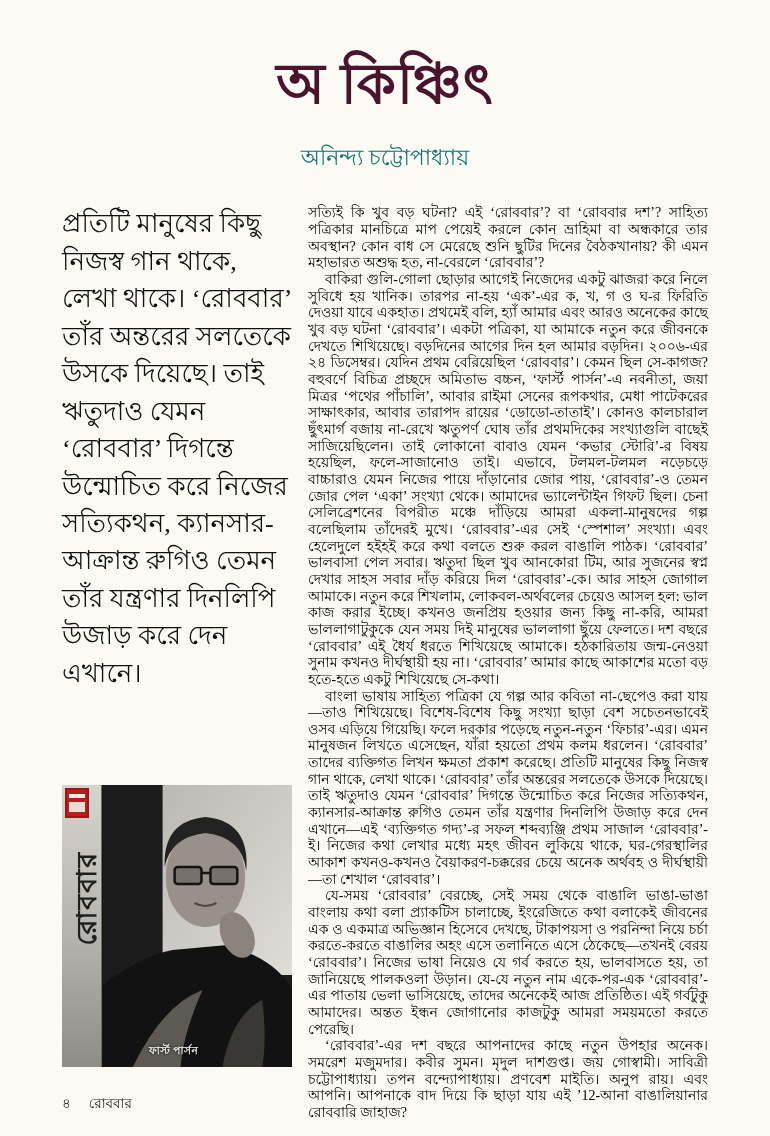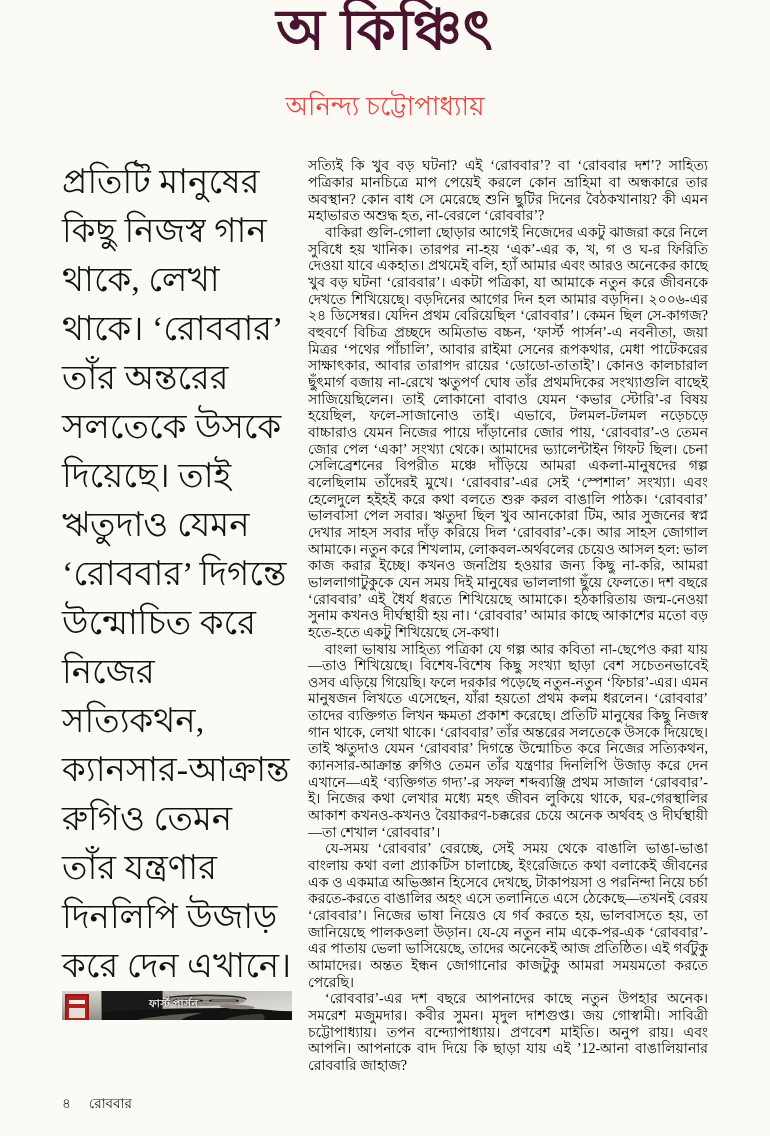--- a/index.html
+++ b/index.html
@@ -7,51 +7,51 @@
   .page {
     position: relative;
     width: 770px;
     height: 1136px;
     margin: 0 auto;
     background: #fbfaf4;
     overflow: hidden;
     font-family: "Liberation Serif", "DejaVu Serif", serif;
     color: #151515;
   }
-  .masthead { }
+  .masthead { padding-top: 54px; }
   .title {
     margin: 0;
     text-align: center;
     font-size: 56px;
     line-height: 1.08;
     font-weight: 700;
     color: #4a132e;
     letter-spacing: 1px;
   }
   .author {
     margin: 26px 0 0;
     text-align: center;
-    font-size: 26px;
+    font-size: 22px;
     font-weight: 400;
-    color: #ef4444;
+    color: #0f766e;
   }
   .content {
     display: flex;
     gap: 16px;
     margin: 28px 62px 0 62px;
     height: 866px;
   }
   .left-col {
     flex: 0 0 230px;
     width: 230px;
     display: flex;
     flex-direction: column;
   }
   .pullquote {
-    font-size: 34px;
+    font-size: 26px;
     line-height: 1.44;
     font-weight: 500;
     color: #111;
   }
   .right-col {
     flex: 1;
     font-size: 14px;
     line-height: 1.19;
     text-align: justify;
     color: #000000;

